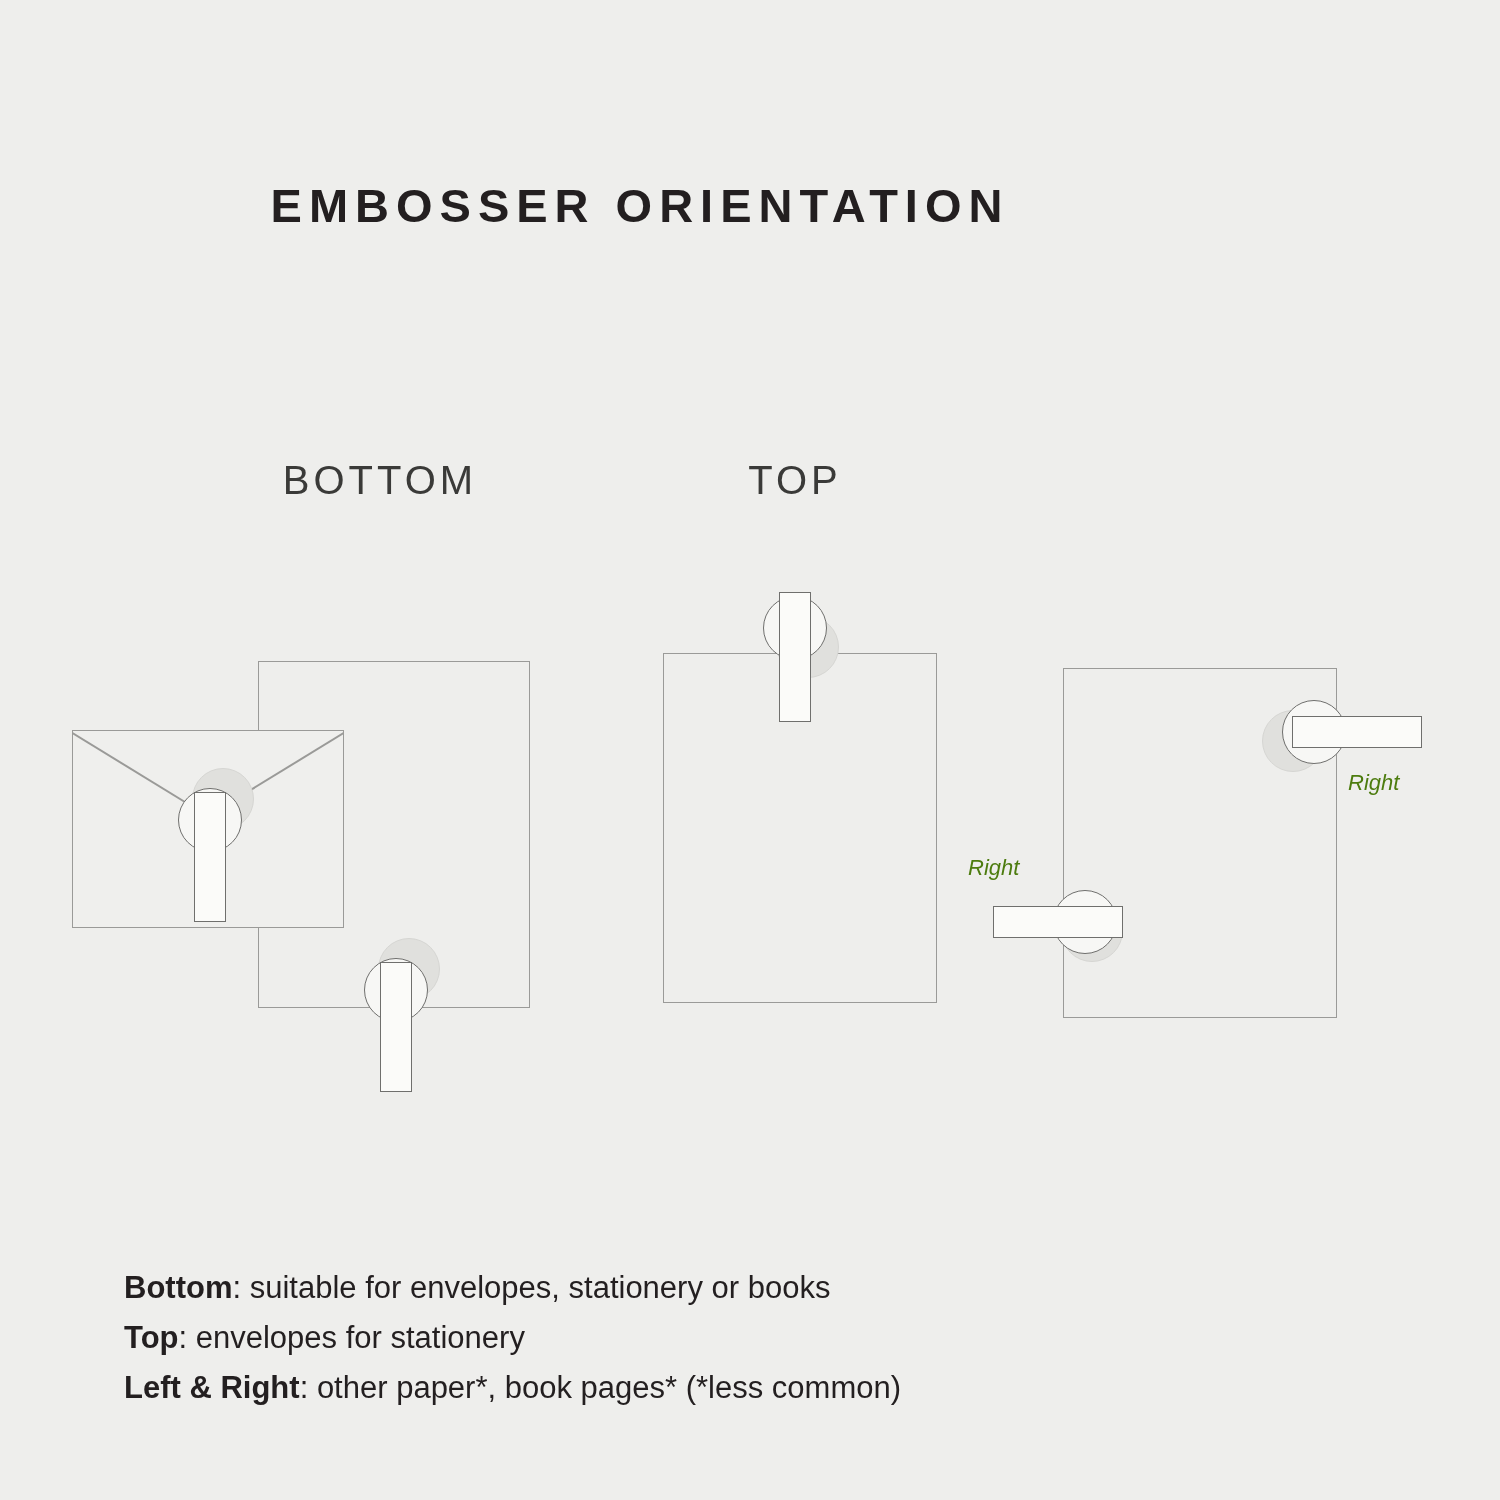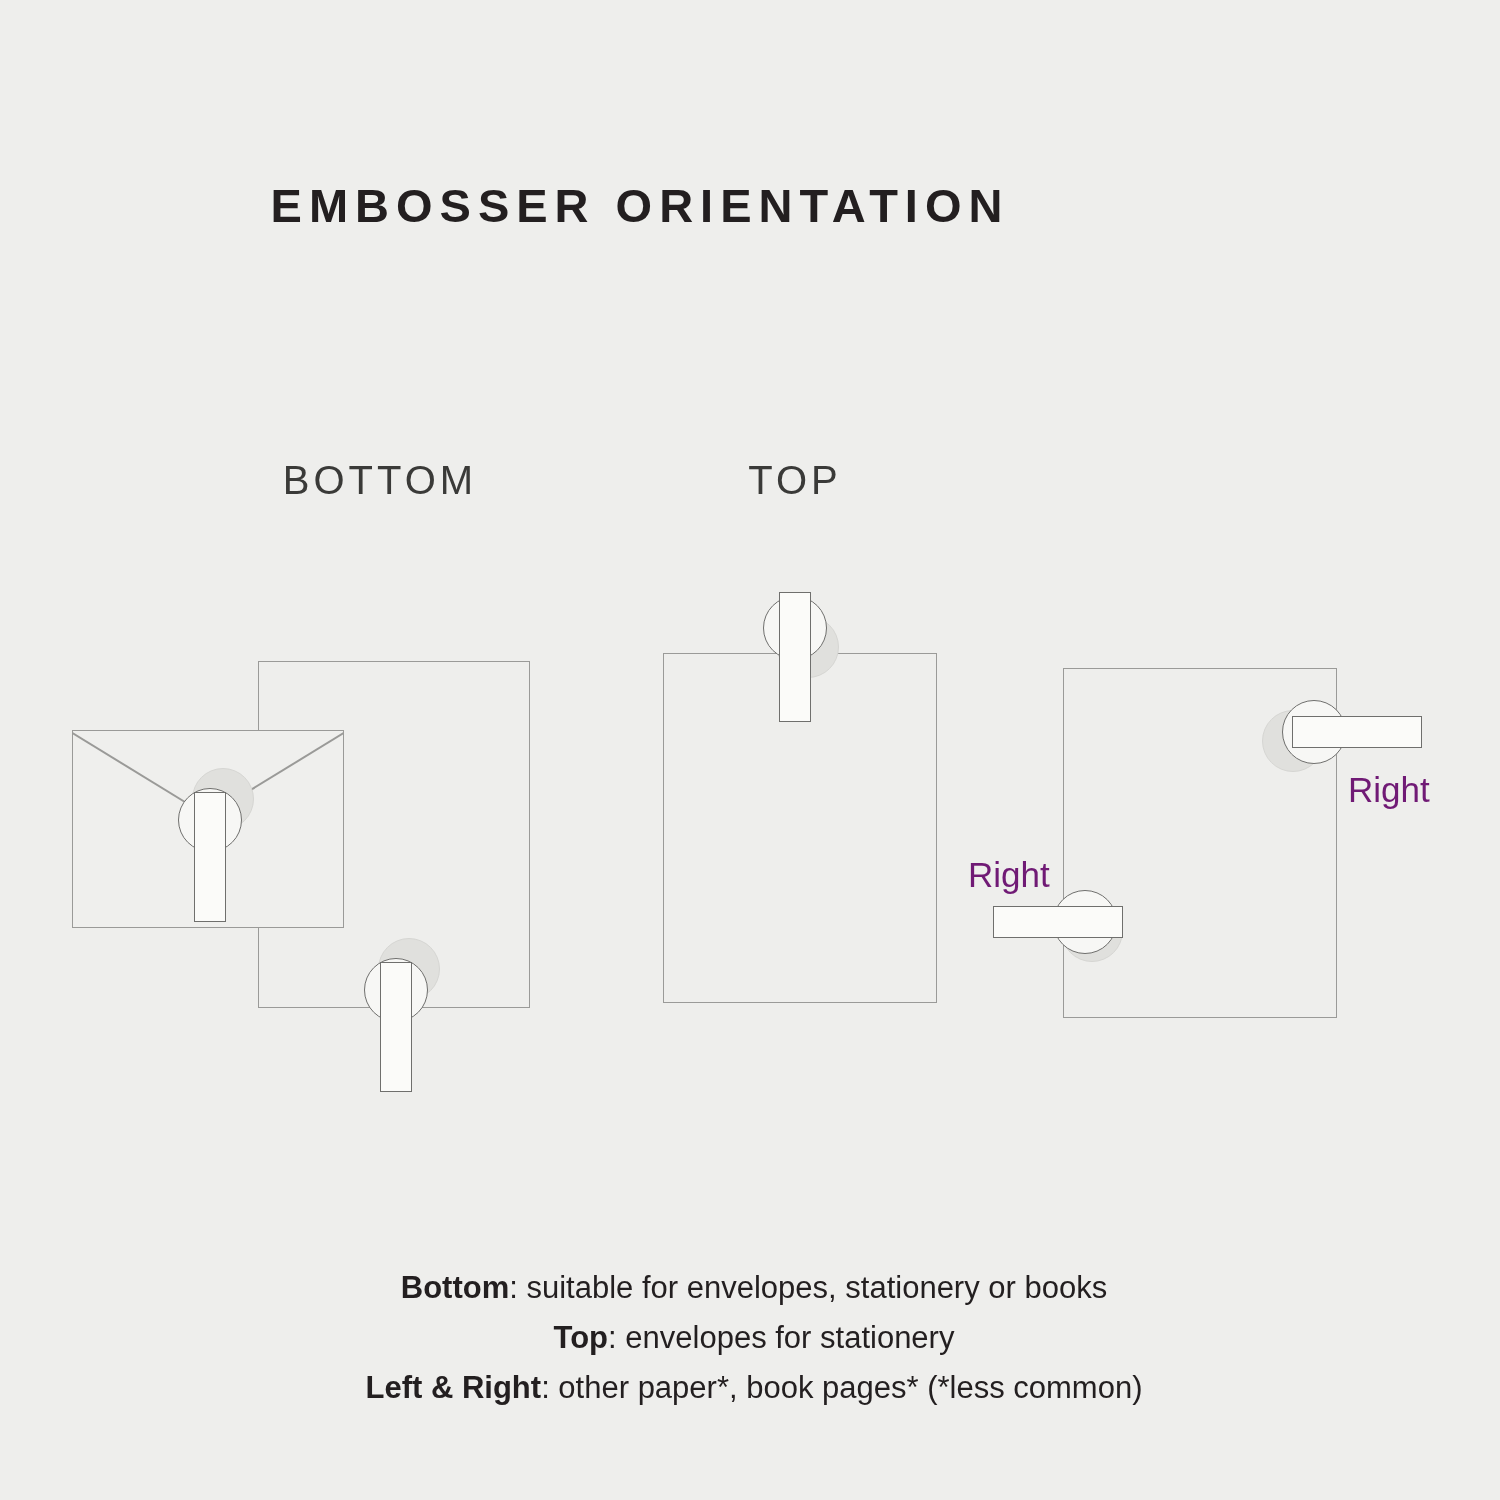--- a/index.html
+++ b/index.html
@@ -101,37 +101,38 @@
   .emb .bar {
     position: absolute;
     border: 1.6px solid #6f6f6d;
     background: #fbfbf9;
   }
   .bar-v { width: 30px; height: 128px; }
   .bar-h { width: 128px; height: 30px; }
 
   .side-note {
     position: absolute;
-    font-size: 35px;
-    color: #701a75;
+    font-size: 22px;
+    color: #4d7c0f;
     white-space: nowrap;
+    font-style: italic;
   }
   #note-left  { top: 855px; left: 968px; }
   #note-right { top: 770px; left: 1348px; }
 
   .legend {
     position: absolute;
     top: 1263px;
     left: 124px;
     width: 1260px;
     font-size: 31px;
     line-height: 50px;
     color: #231f20;
   }
-  .legend .row { white-space: nowrap; text-align: center; }
+  .legend .row { white-space: nowrap; }
   .legend b { font-weight: bold; }
 </style>
 </head>
 <body>
 
 <div class="page">
 
   <div class="title">EMBOSSER ORIENTATION</div>
 
   <div class="col-label" id="label-bottom">BOTTOM</div>

